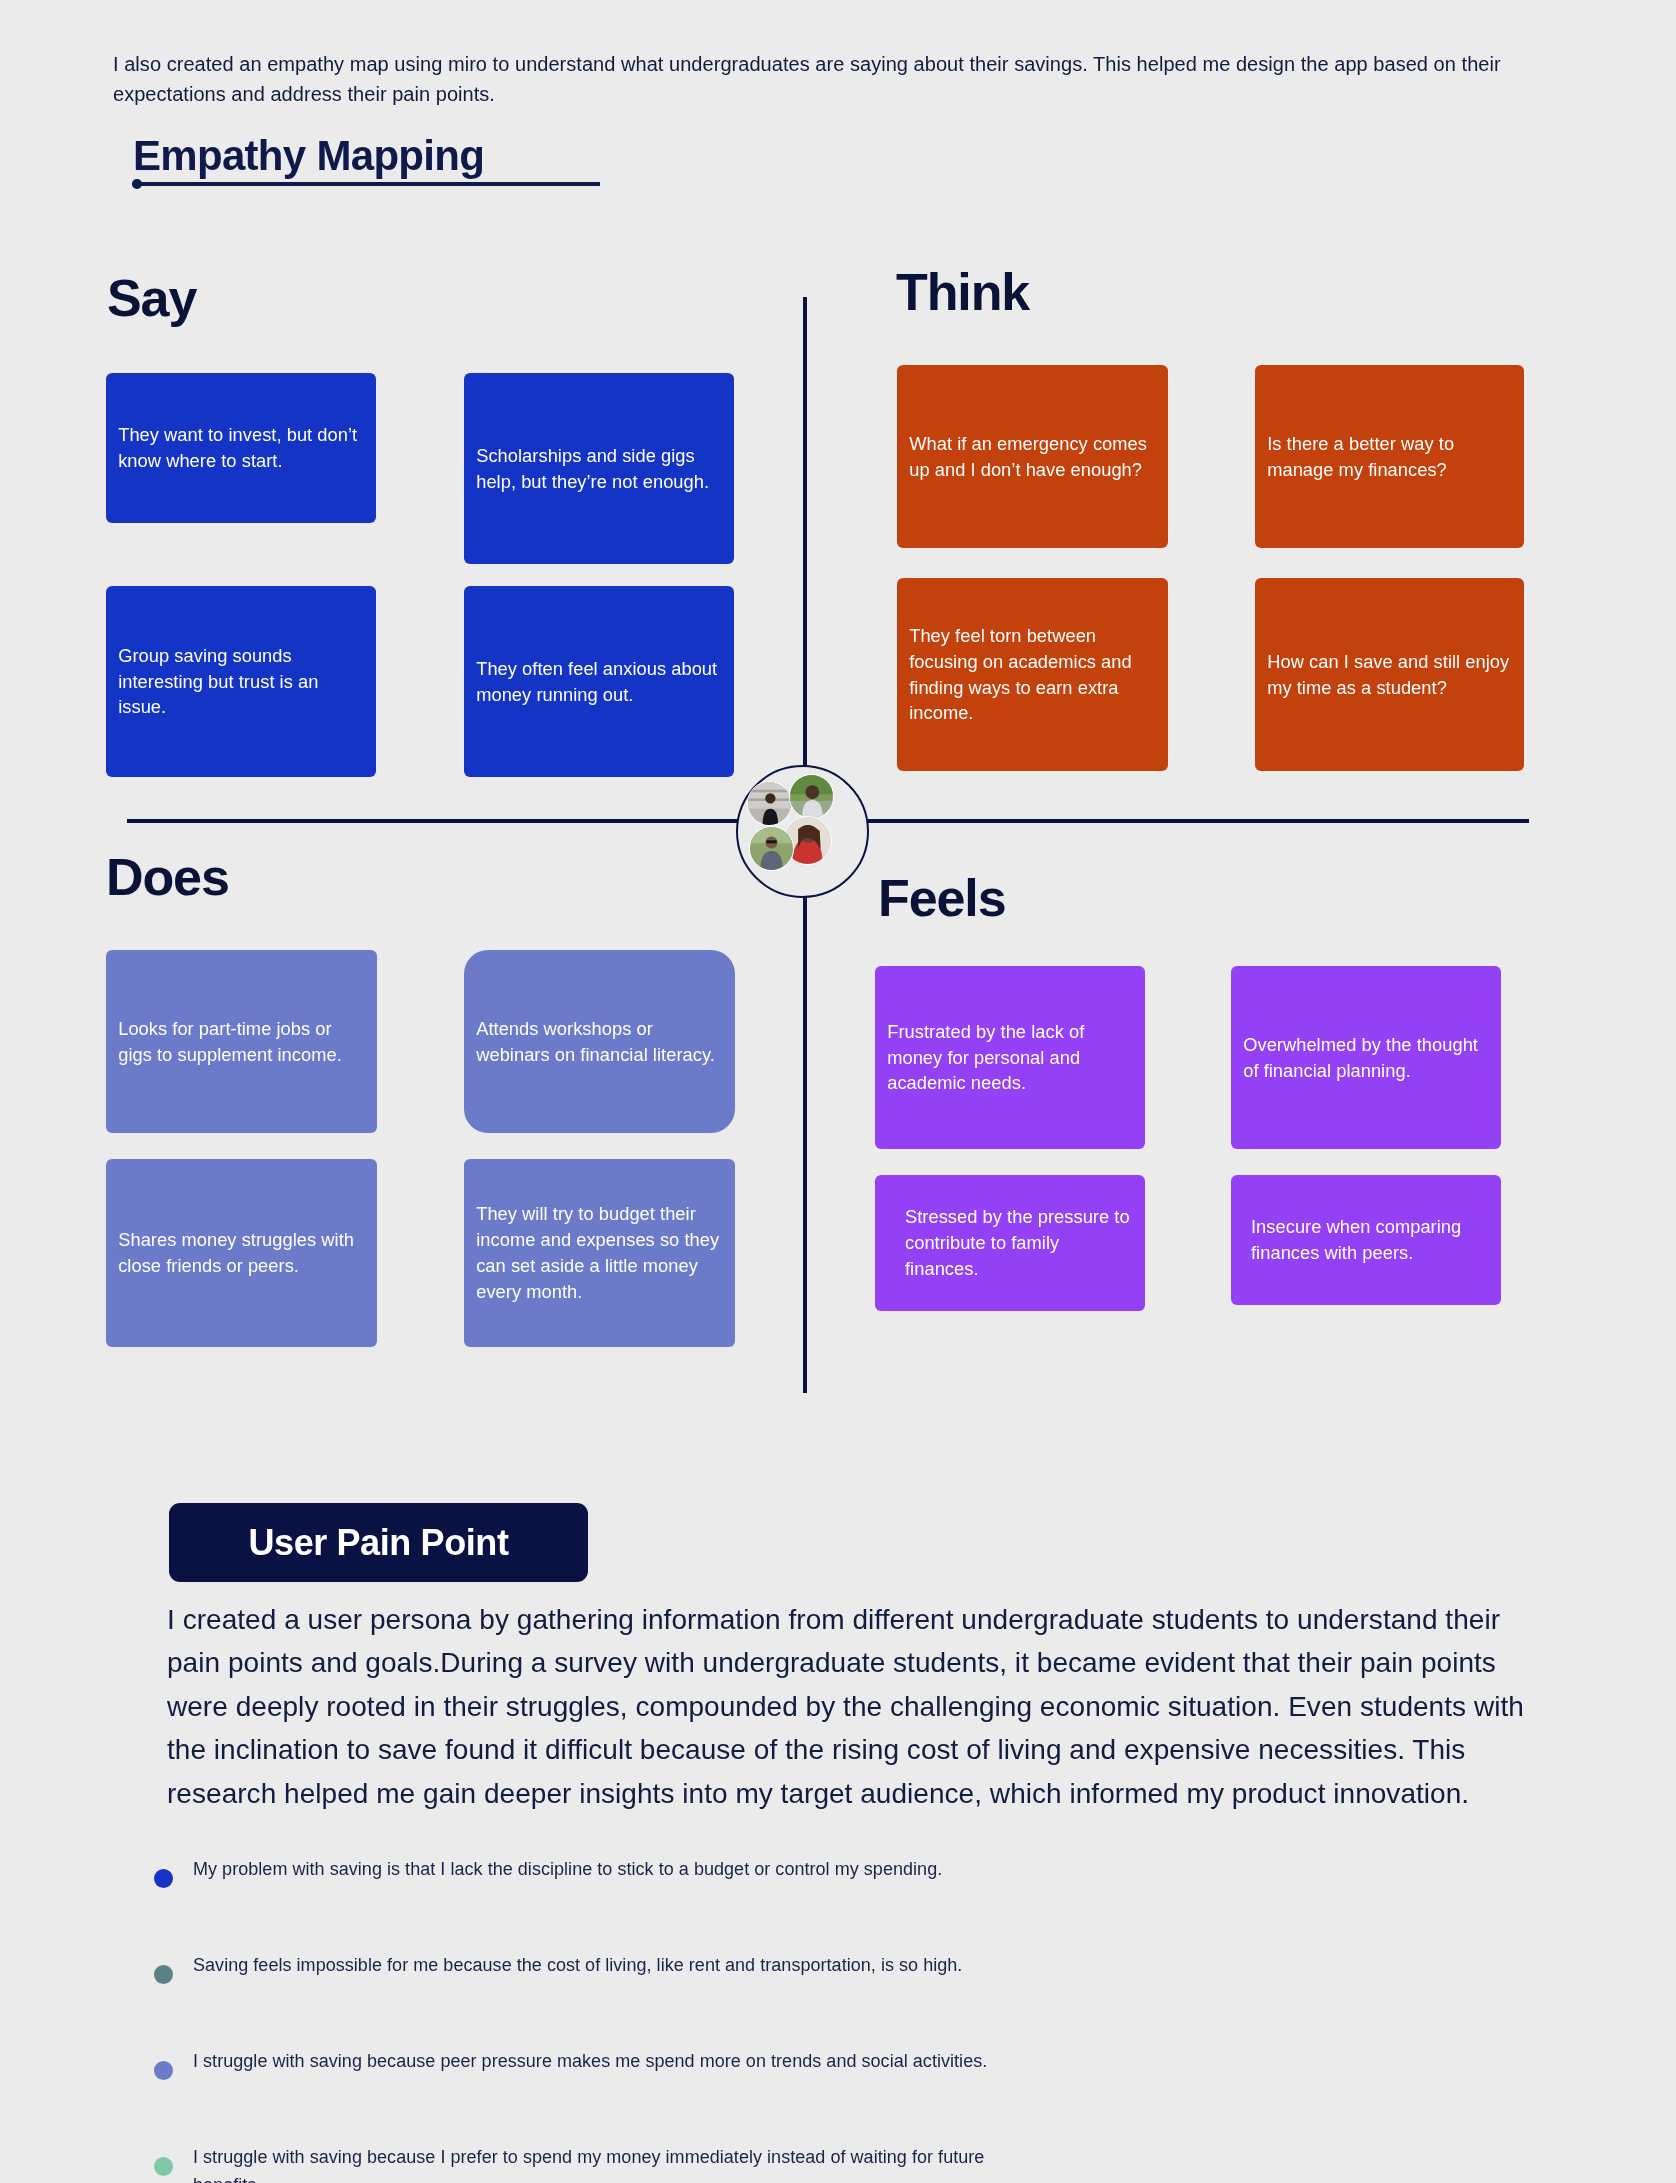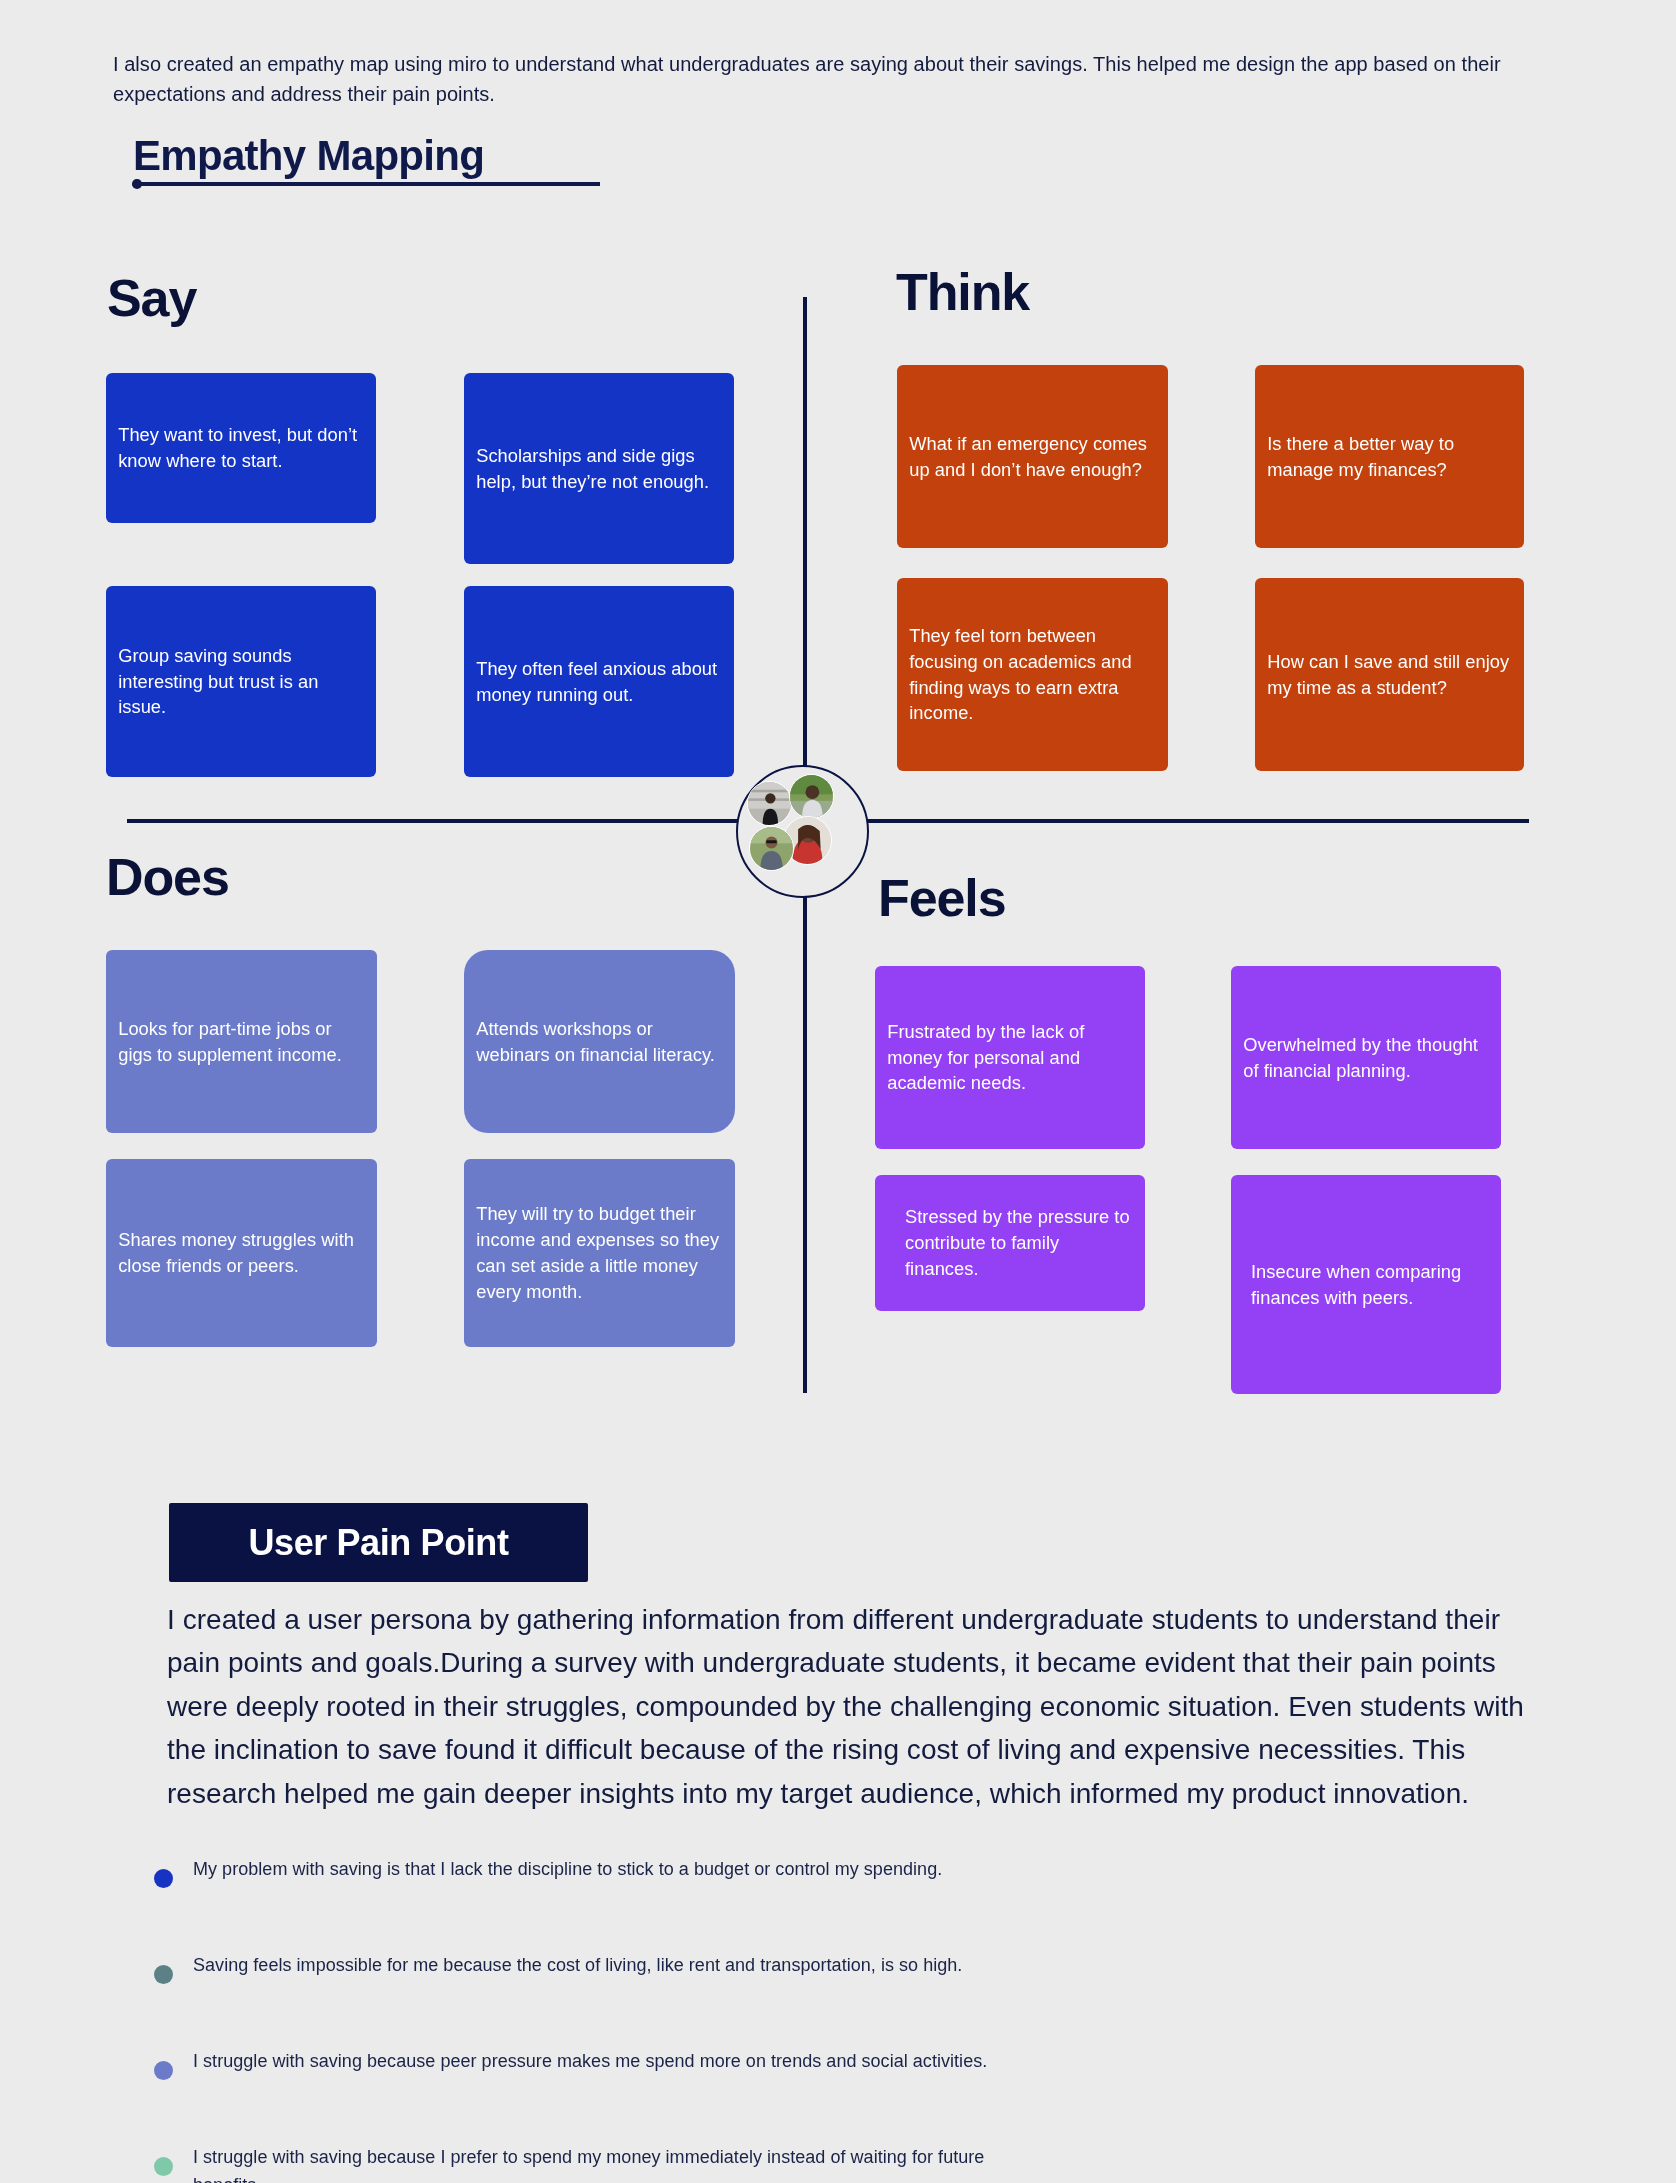--- a/index.html
+++ b/index.html
@@ -155,31 +155,31 @@
   
   .c-does-1 { left: 106px;  top: 950px; width: 271px; height: 183px; }
   .c-does-2 { left: 464px; top: 950px; width: 271px; height: 183px; border-radius: 24px; }
   .c-does-3 { left: 106px;  top: 1159px; width: 271px; height: 188px; }
   .c-does-4 { left: 464px; top: 1159px; width: 271px; height: 188px; }
 
   
   .c-feels-1 { left: 875px; top: 966px; width: 270px; height: 183px; }
   .c-feels-2 { left: 1231px; top: 966px; width: 270px; height: 183px; }
   .c-feels-3 { left: 875px; top: 1175px; width: 270px; height: 136px; padding-left: 30px; }
-  .c-feels-4 { left: 1231px; top: 1175px; width: 270px; height: 219px; padding-left: 20px; }
+  .c-feels-4 { left: 1231px; top: 1175px; width: 270px; height: 130px; padding-left: 20px; }
 
   
   .pain-badge {
     position: absolute;
     left: 169px;
     top: 1503px;
     width: 419px;
     height: 79px;
     background: #0a1243;
-    border-radius: 2px;
+    border-radius: 11px;
     display: flex;
     align-items: center;
     justify-content: center;
   }
   .pain-badge-label {
     color: #ffffff;
     font-size: 36px;
     font-weight: 700;
     letter-spacing: -0.4px;
   }

